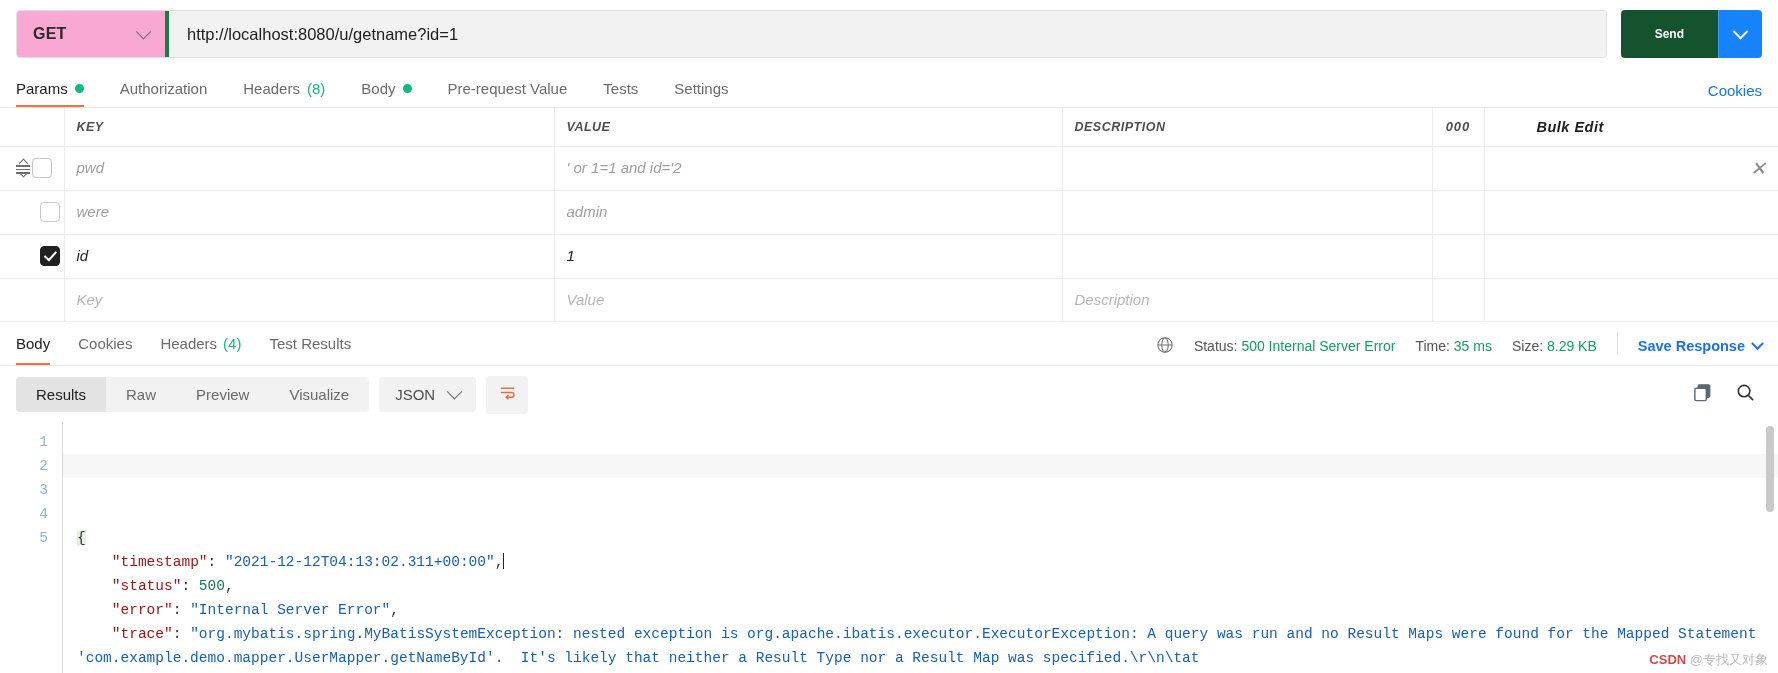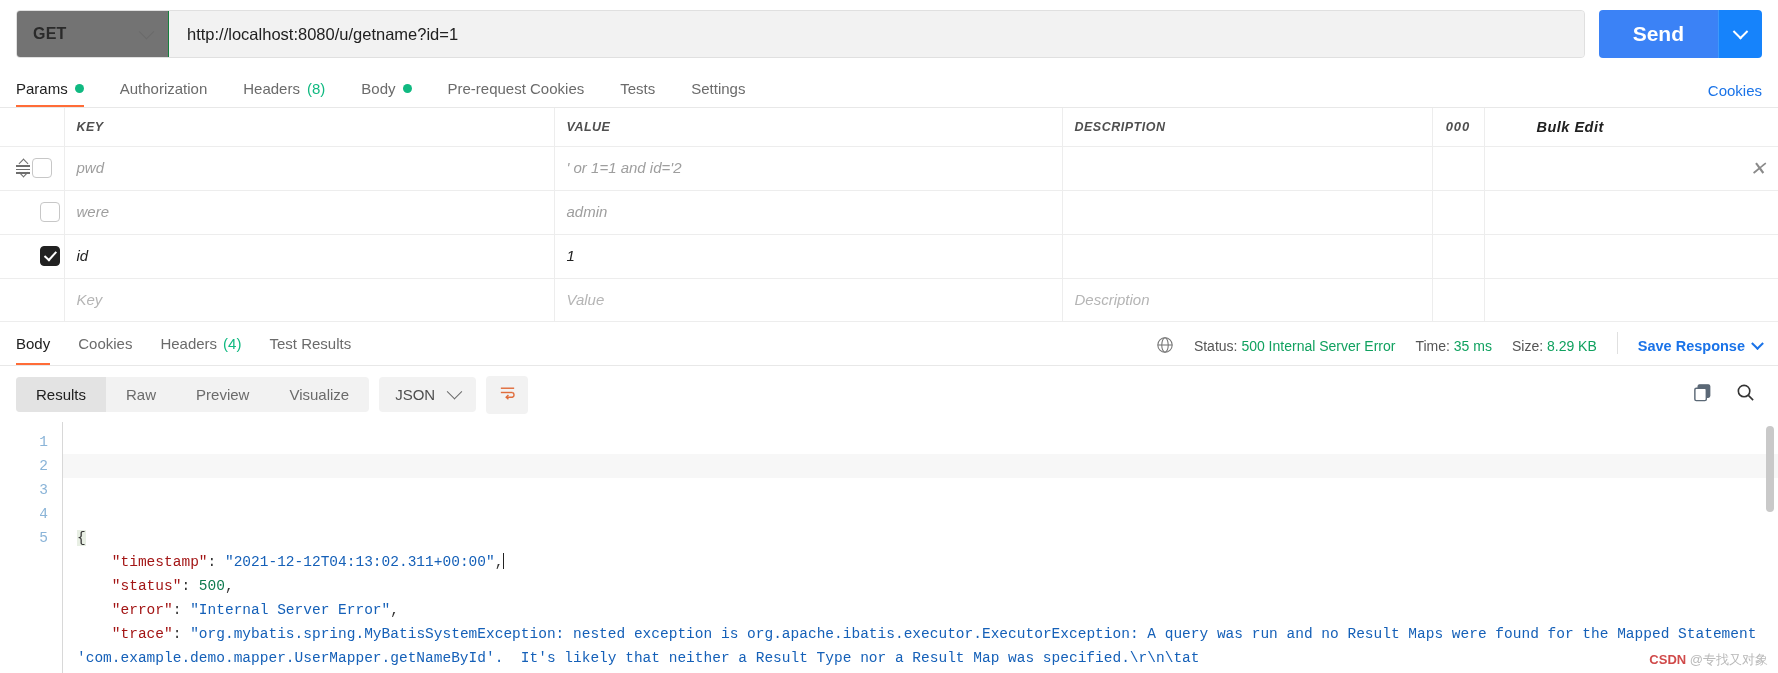--- a/index.html
+++ b/index.html
@@ -26,47 +26,47 @@
     height: 48px;
     border: 1px solid #e0e0e0;
     border-radius: 4px;
     background: #f2f2f2;
     overflow: hidden;
   }
   .method-box {
     width: 152px;
     display: flex; align-items: center; justify-content: space-between;
     padding: 0 16px;
-    background: #737373;
-    border-right: 1px solid #15803d;
+    background: #f9a8d4;
+    border-right: 4px solid #15803d;
     cursor: pointer;
   }
   .method-label { font-size: 16px; font-weight: 700; color: #2a2a2a; letter-spacing: .2px; }
   .chev {
     width: 11px; height: 11px;
     border-right: 1.7px solid #6b6b6b;
     border-bottom: 1.7px solid #6b6b6b;
     transform: rotate(45deg) translate(-2px,-2px);
   }
   .url-input-wrap {
     flex: 1; display: flex; align-items: center;
     background: #f2f2f2; padding: 0 16px;
   }
   .url-input {
     width: 100%; border: none; outline: none; background: transparent;
     font-size: 16.5px; color: #212121;
     font-family: "Liberation Sans", sans-serif;
   }
   .send-group { display: flex; align-items: stretch; height: 48px; flex: none; }
   .send-btn {
-    background: #3b82f6; color: #fff;
+    background: #14532d; color: #fff;
     border: none;
     border-radius: 4px 0 0 4px;
     padding: 0 34px;
-    font-size: 21px; font-weight: 700;
+    font-size: 12px; font-weight: 700;
     font-family: "Liberation Sans", sans-serif;
     cursor: pointer;
     display: flex; align-items: center;
   }
   .send-caret {
     background: #1683fb;
     border-radius: 0 4px 4px 0;
     width: 44px;
     border-left: 1px solid #3d99fc;
     display: flex; align-items: center; justify-content: center;
@@ -288,21 +288,21 @@
       </div>
       <div class="req-tab">
         <span>Headers</span>
         <span class="cnt">(8)</span>
       </div>
       <div class="req-tab">
         <span>Body</span>
         <span class="dot-green"></span>
       </div>
       <div class="req-tab">
-        <span>Pre-request Cookies</span>
+        <span>Pre-request Value</span>
       </div>
       <div class="req-tab">
         <span>Tests</span>
       </div>
       <div class="req-tab">
         <span>Settings</span>
       </div>
     </div>
     <div class="cookies-link">Cookies</div>
   </div>

